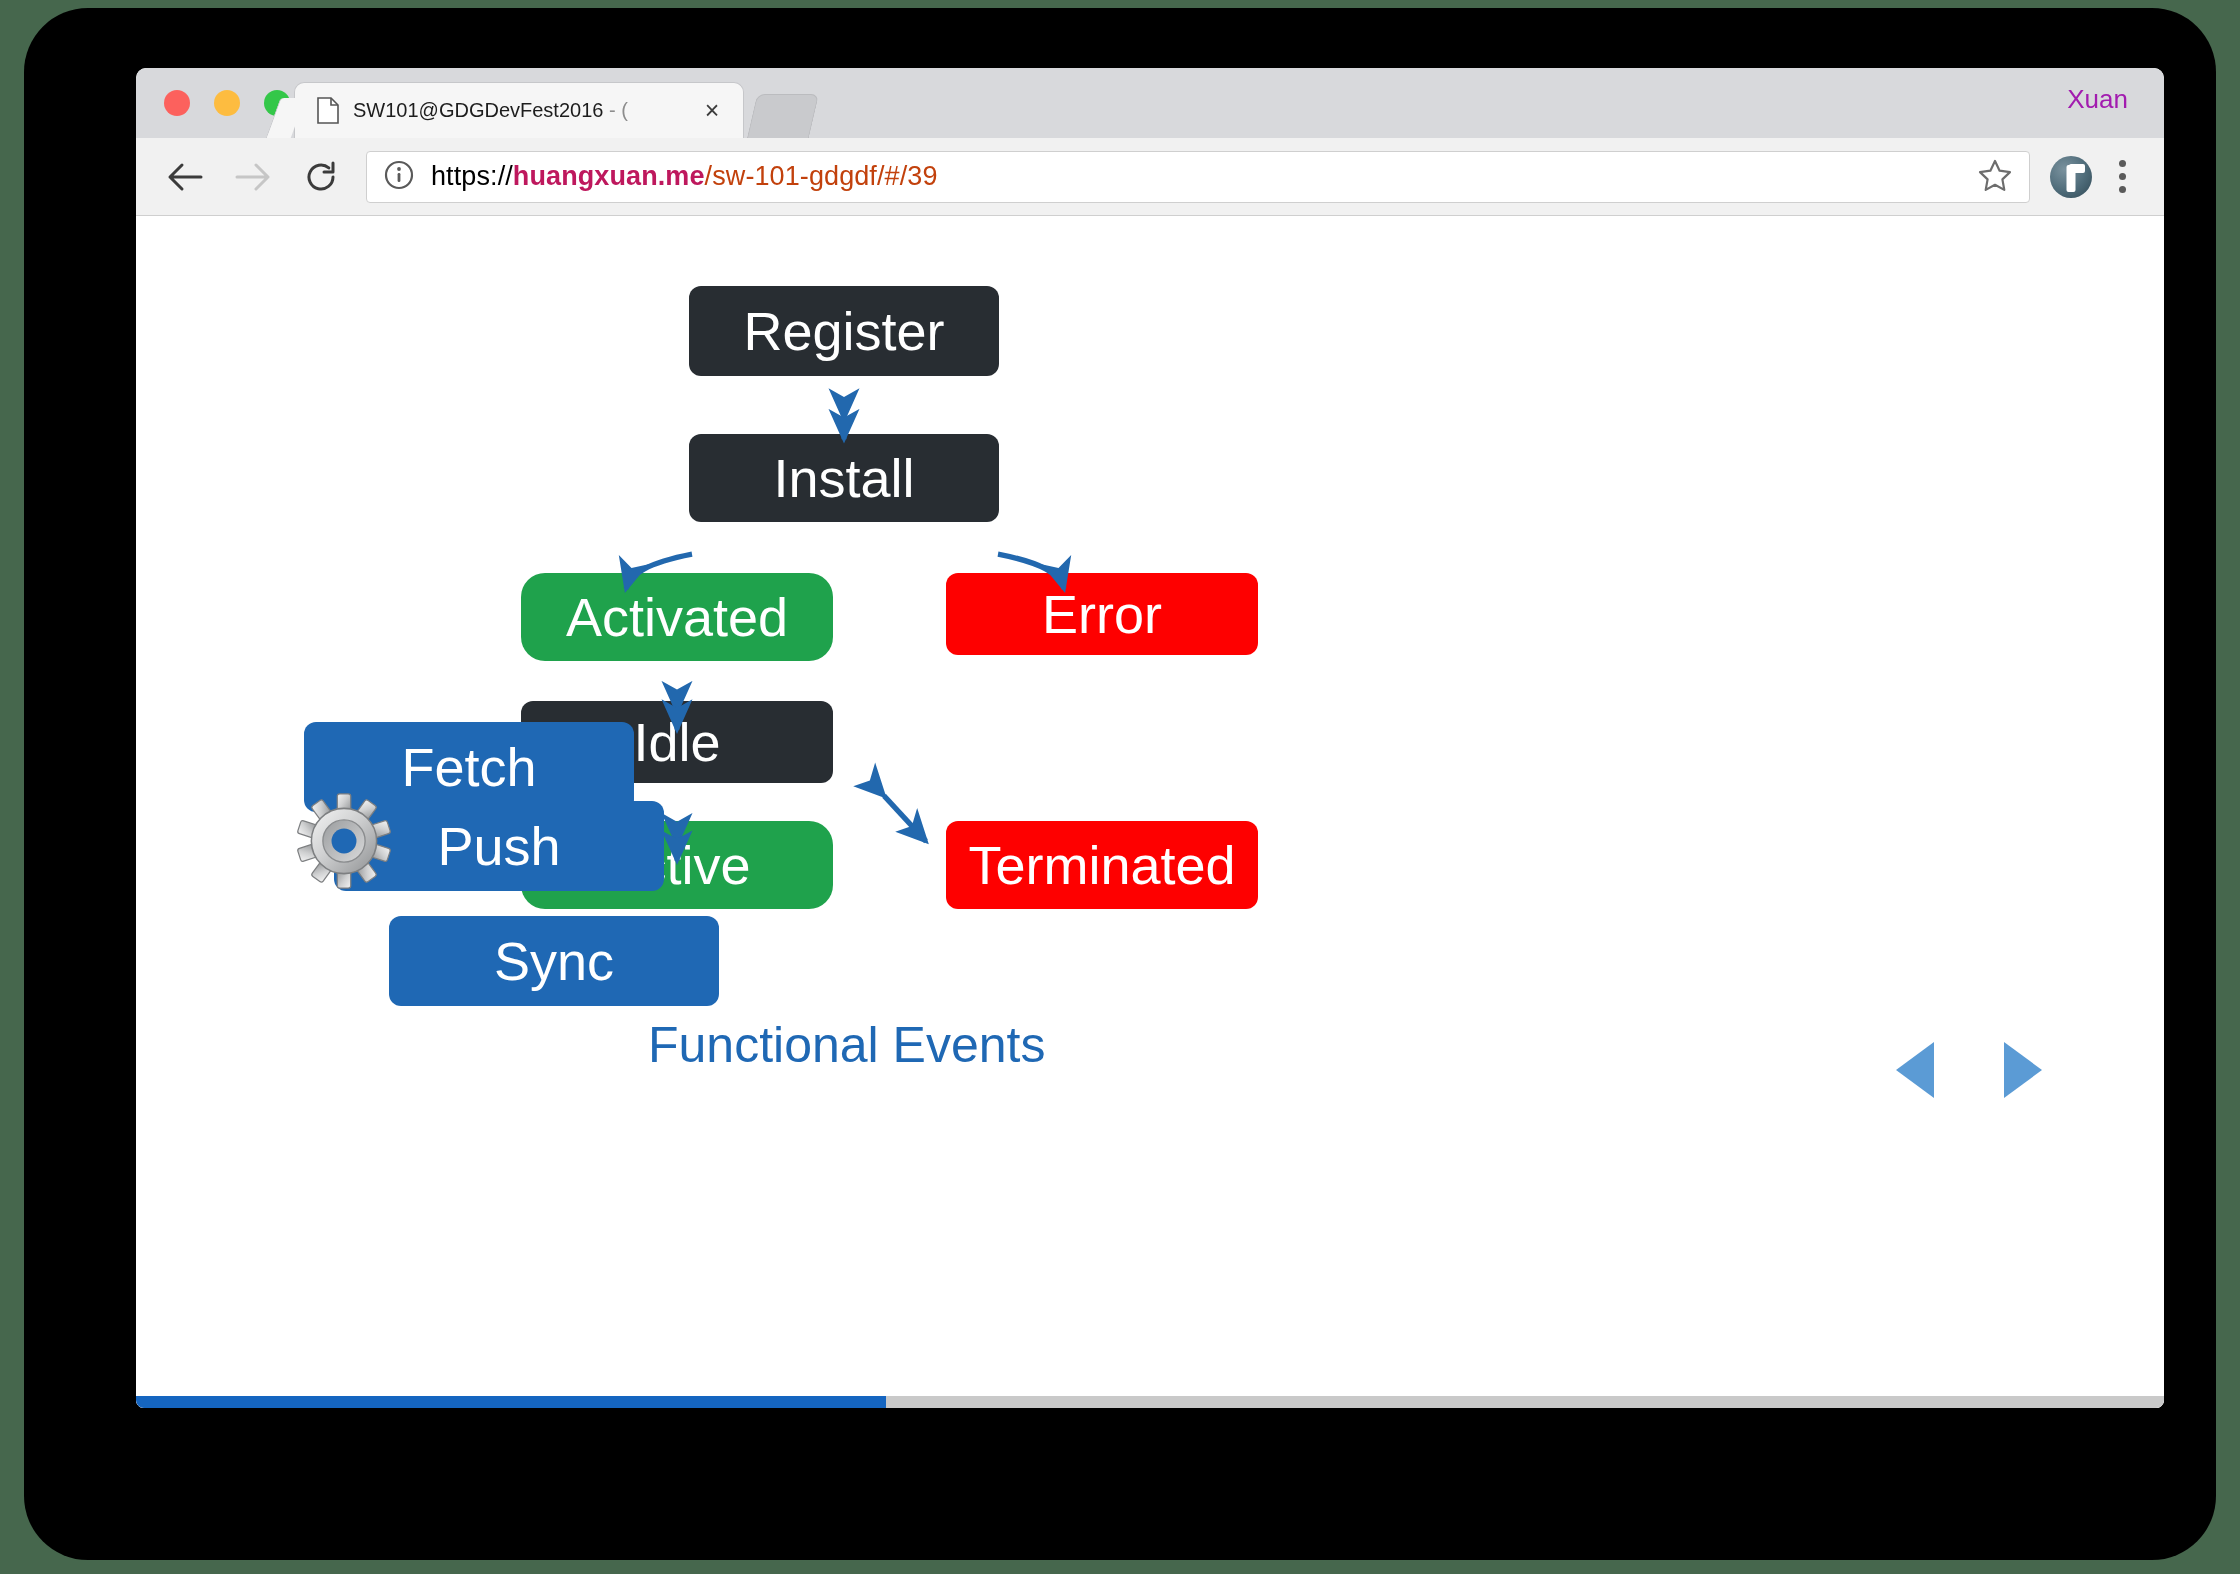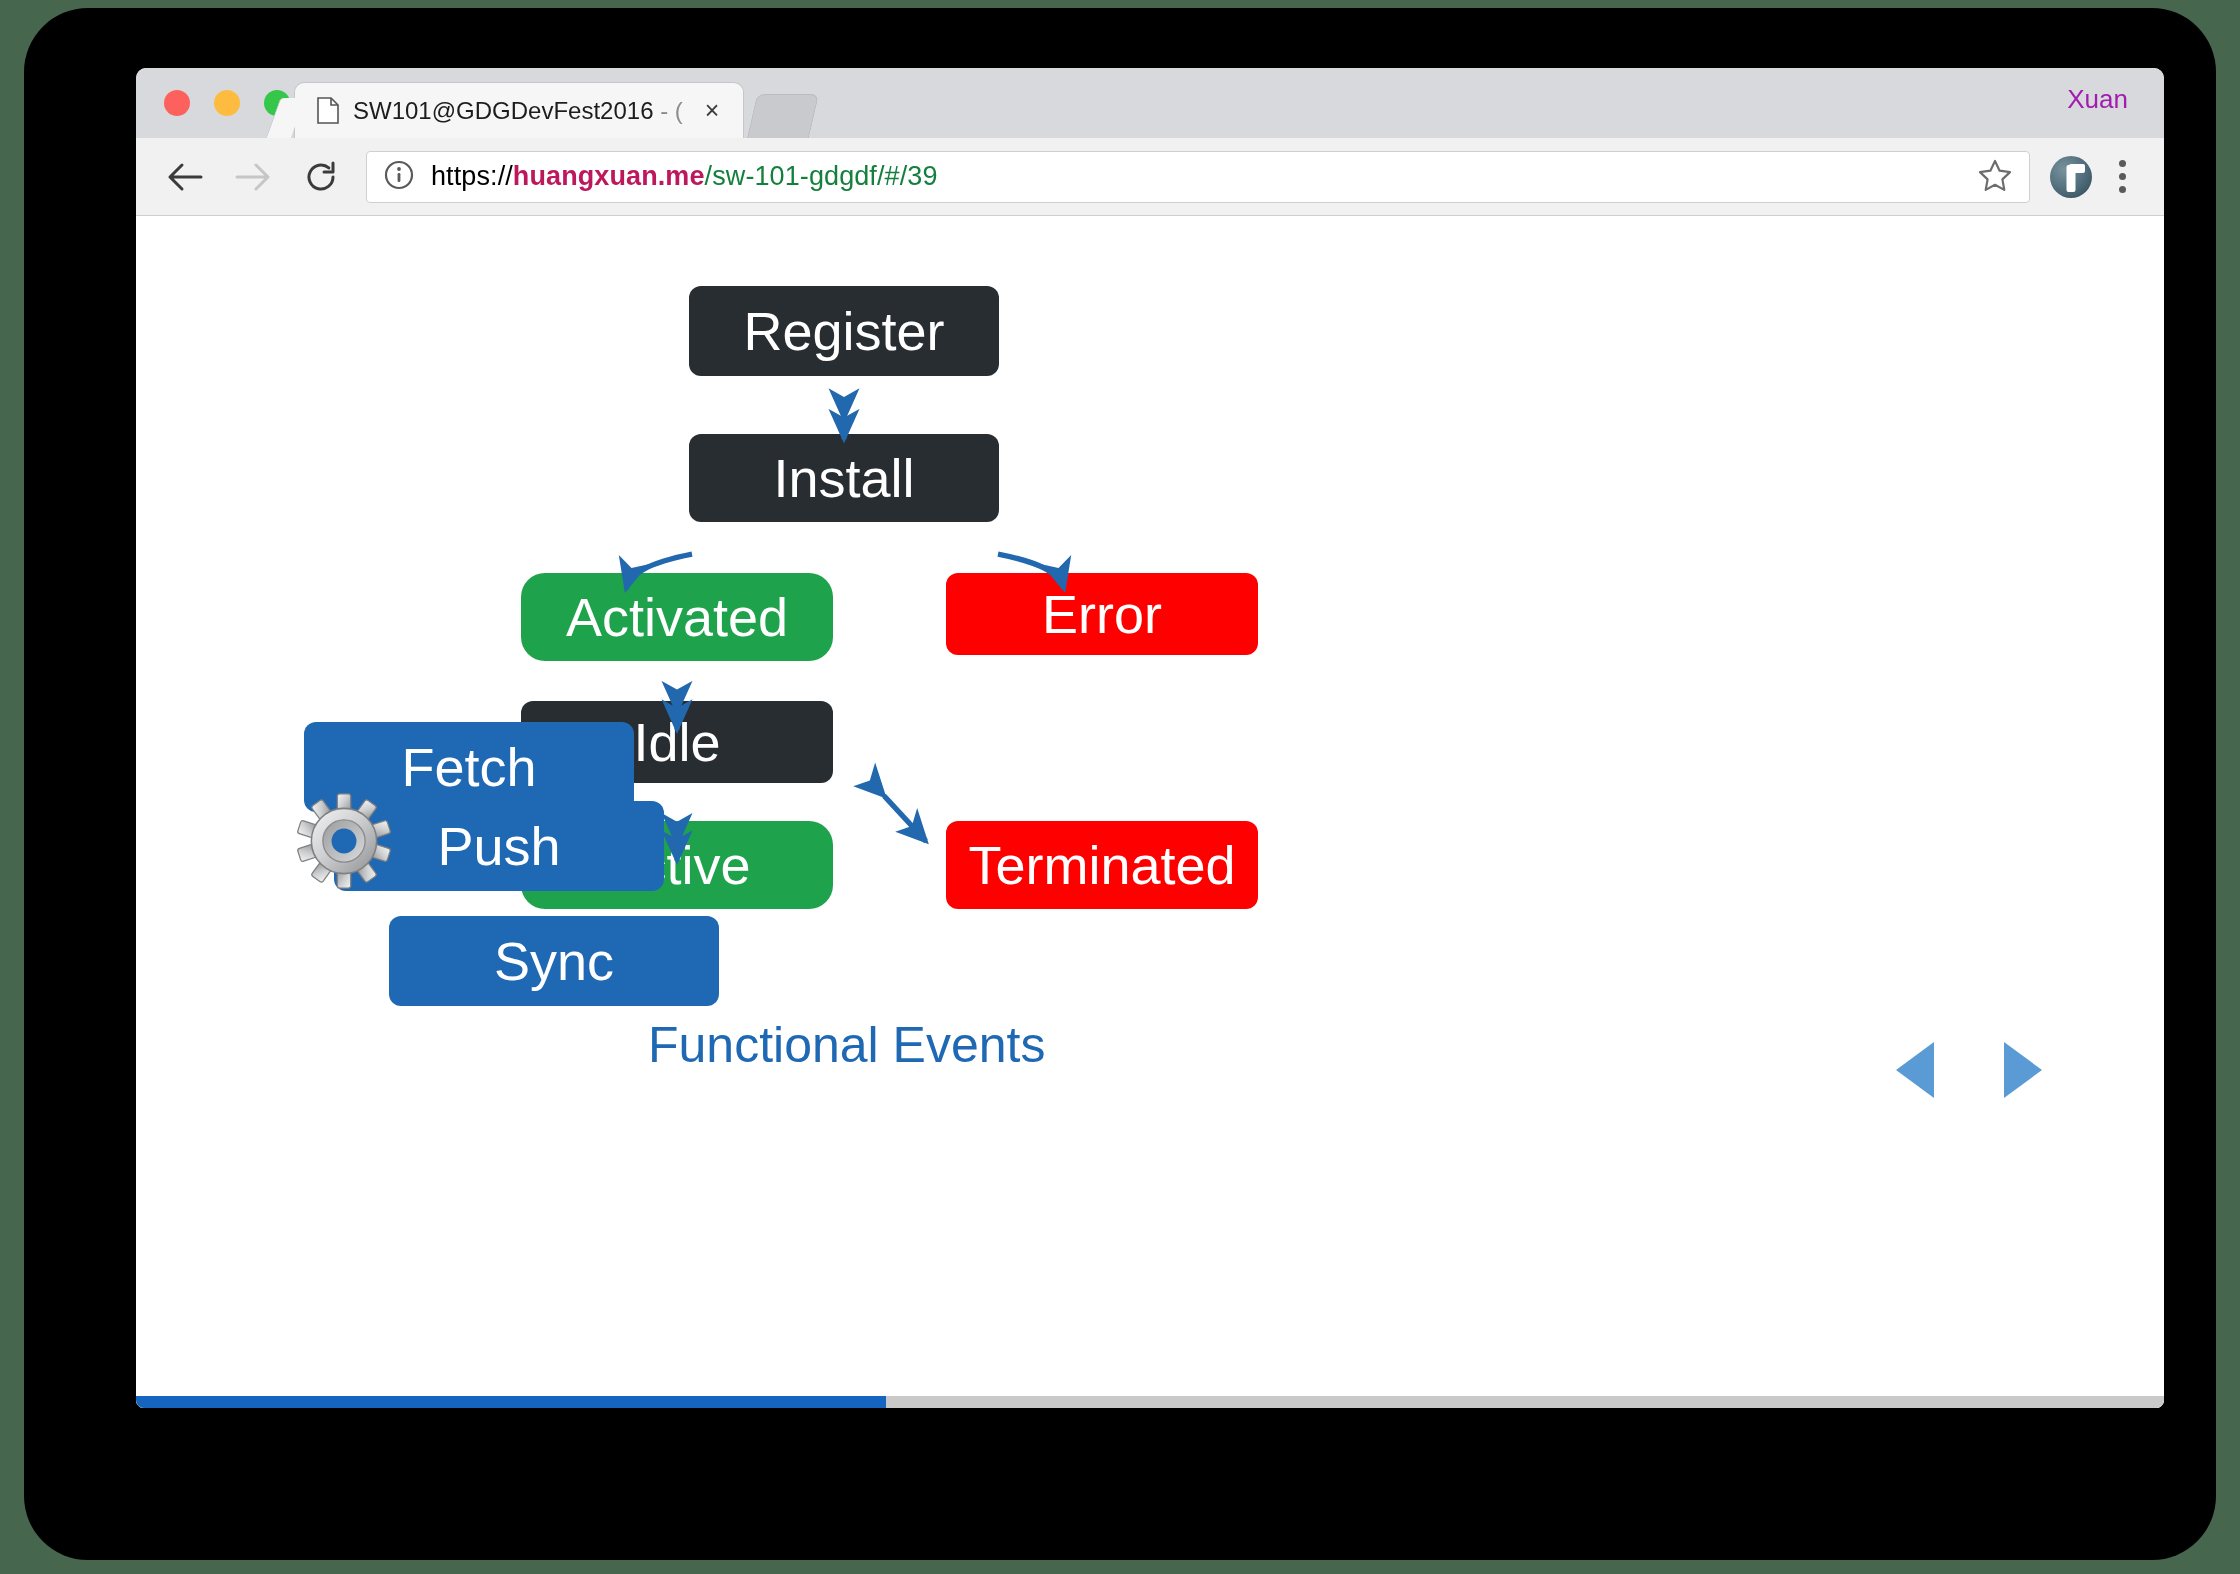--- a/index.html
+++ b/index.html
@@ -81,21 +81,21 @@
   }
   .tab-favicon {
     margin-left: 22px;
     width: 22px; height: 27px;
     position: relative;
     flex: none;
   }
   .tab-favicon svg { display: block; }
   .tab-title {
     margin-left: 14px;
-    font-size: 24px;
+    font-size: 20px;
     color: #1d1d1d;
     white-space: nowrap;
     overflow: hidden;
     flex: 1;
   }
   .tab-title .dim { color: #8d8d8d; }
   .tab-close {
     margin-right: 16px;
     width: 30px; height: 30px;
     display: flex; align-items: center; justify-content: center;
@@ -152,21 +152,21 @@
   }
   #omnibox .info-icon { flex: none; margin-right: 16px; }
   #url-text {
     font-size: 27px;
     color: #9c9c9c;
     white-space: nowrap;
     letter-spacing: 0.1px;
   }
   #url-text .host { color: #be185d; font-weight: bold; text-align: right; }
   #url-text .scheme { color: #000000; }
-  #url-text .path { color: #15803d; }
+  #url-text .path { color: #c2410c; }
   .star-btn { flex: none; margin-left: auto; padding-left: 14px; }
 
   #ext-icon {
     width: 42px; height: 42px;
     border-radius: 50%;
     flex: none;
     margin-right: 6px;
     background: radial-gradient(circle at 34% 32%, #7a929e 0%, #4e6b79 55%, #2f4753 100%);
     position: relative;
     overflow: hidden;

